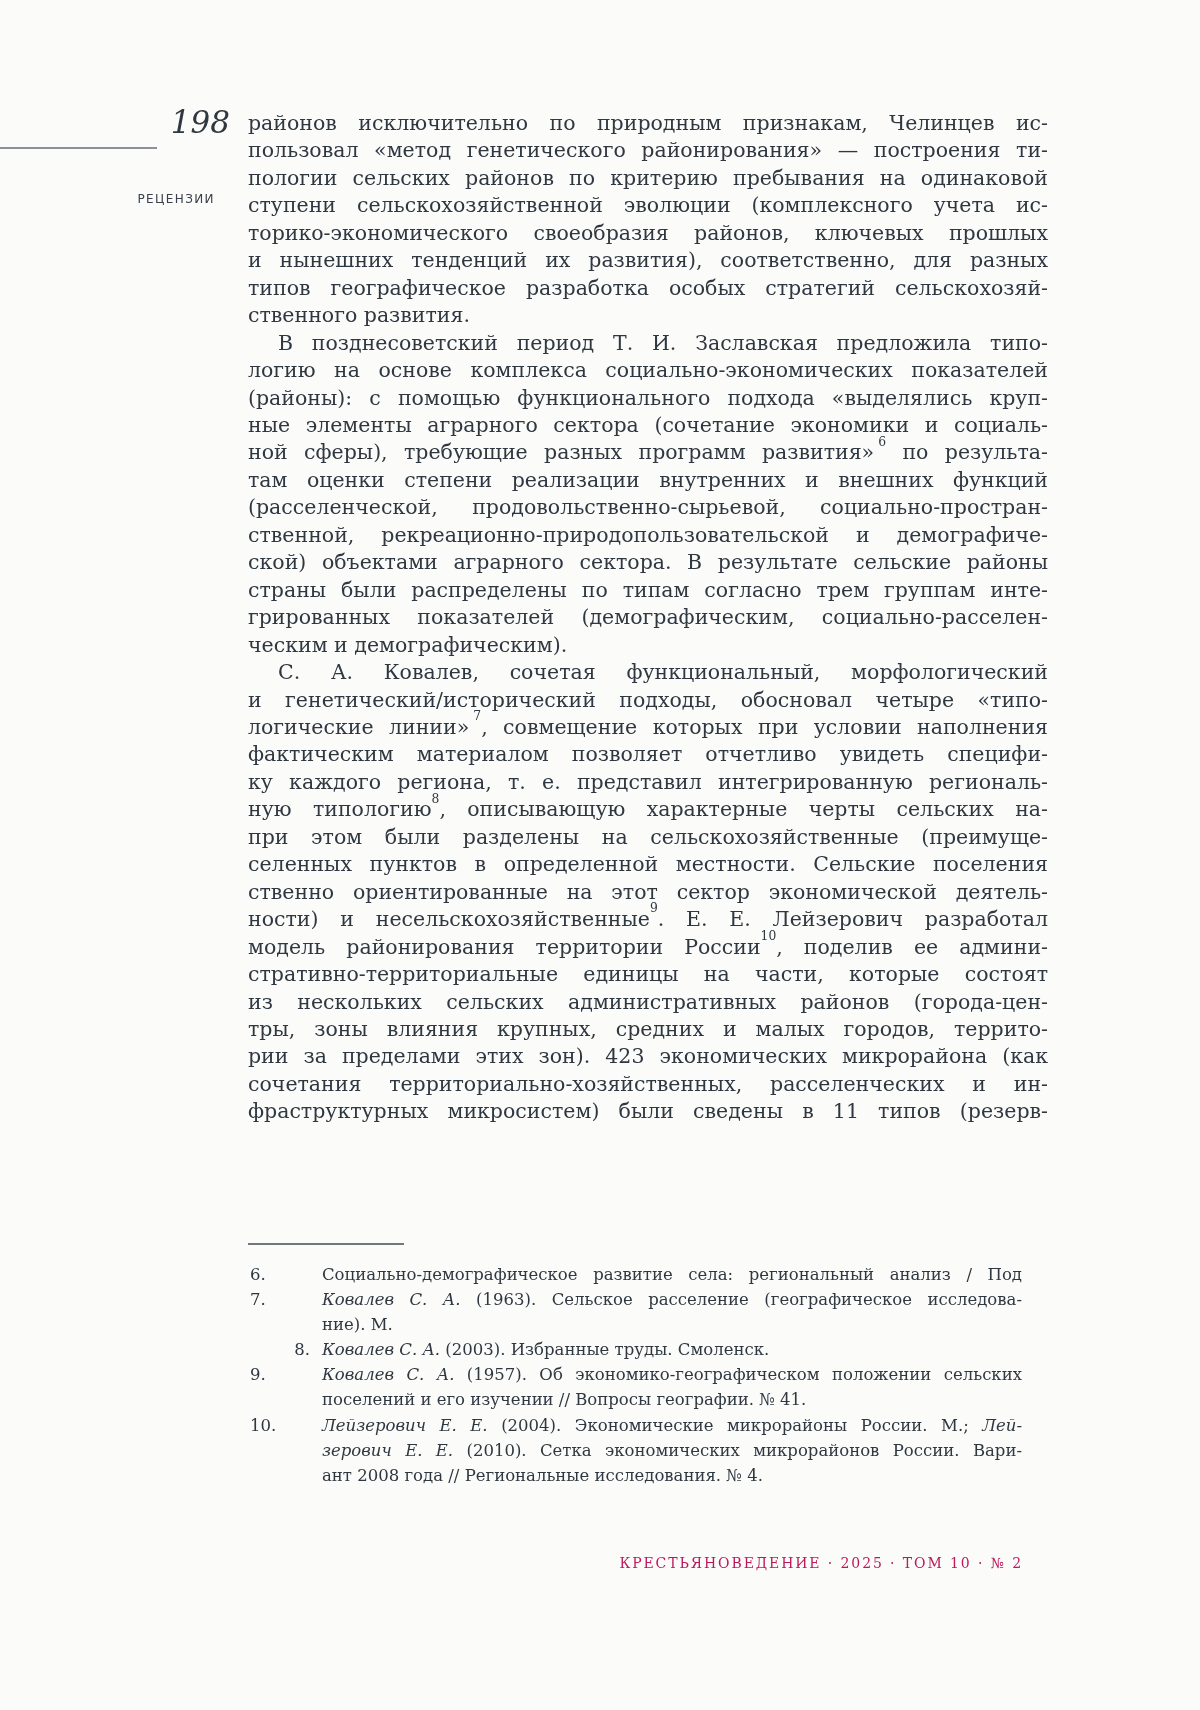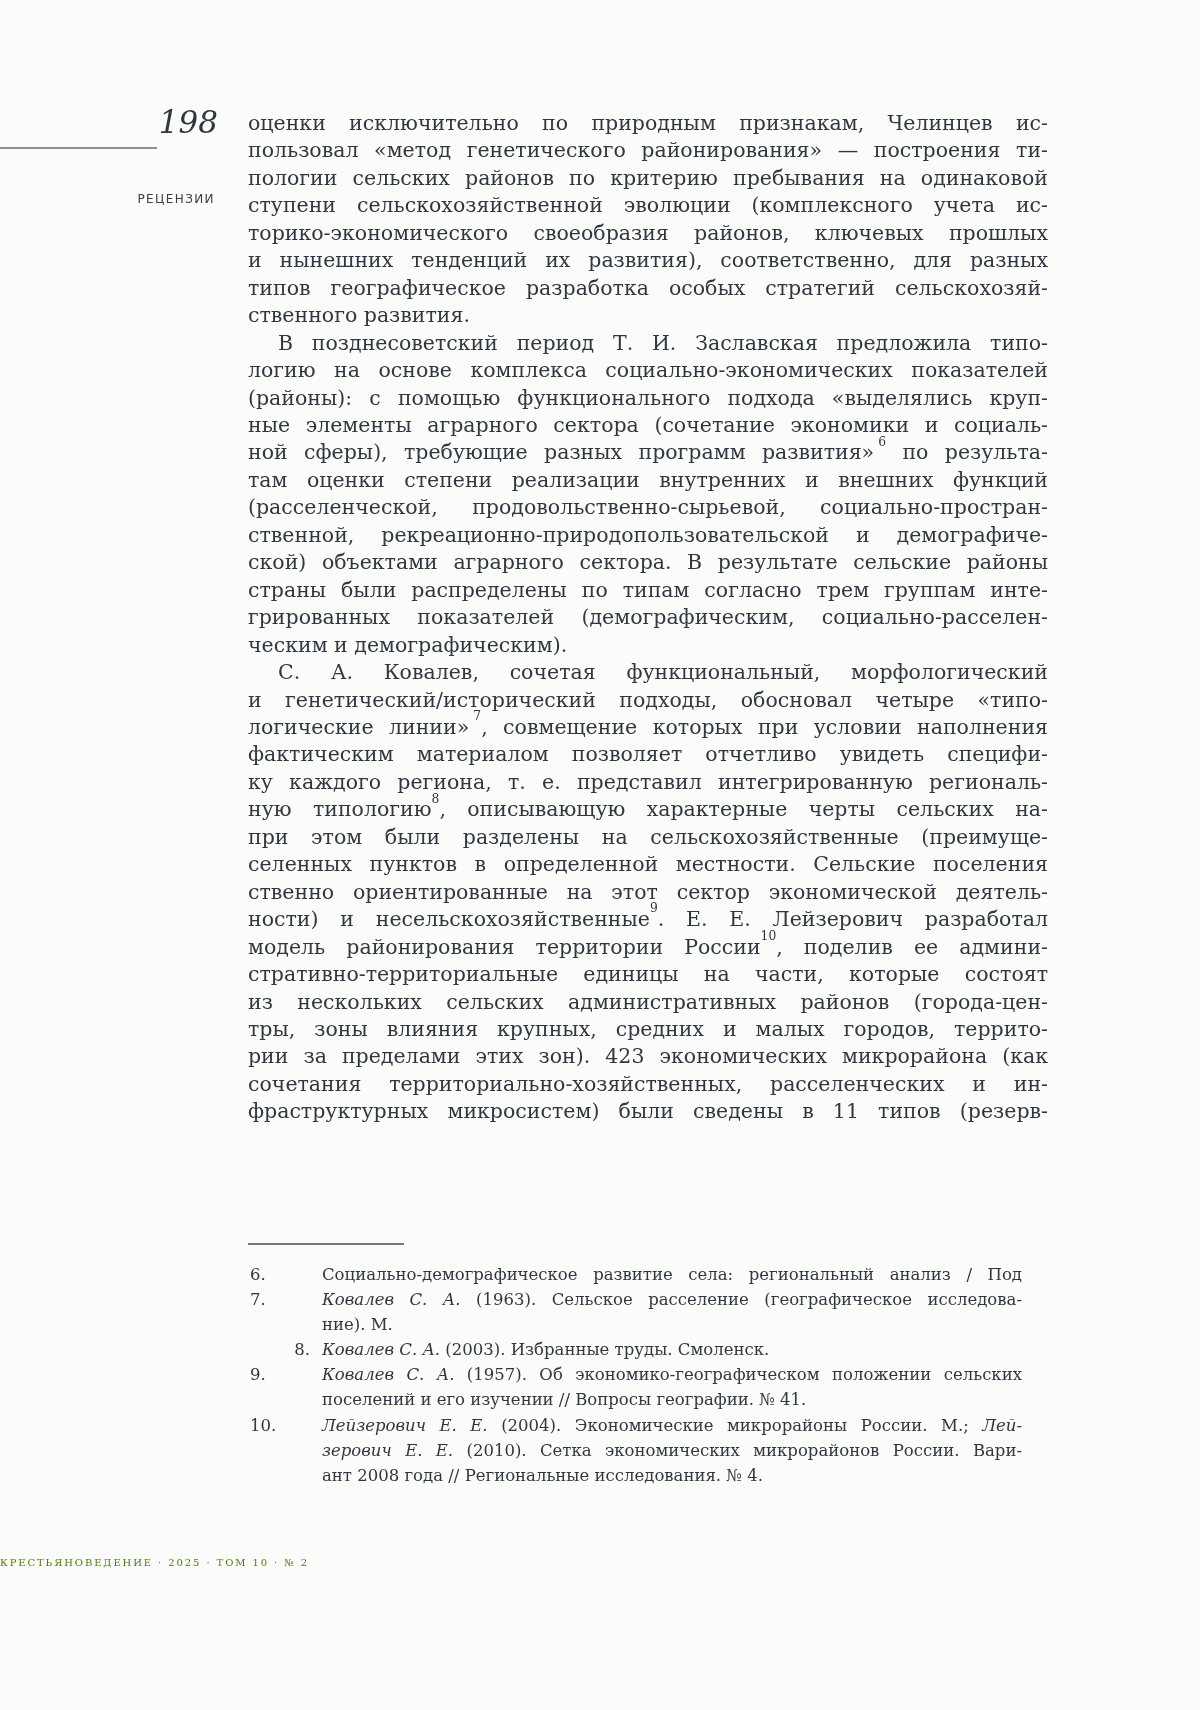--- a/index.html
+++ b/index.html
@@ -14,21 +14,21 @@
     overflow: hidden;
   }
   .rule-top {
     position: absolute;
     left: 0; top: 147px;
     width: 157px; height: 2px;
     background: #8b9099;
   }
   .page-num {
     position: absolute;
-    left: 4px; top: 104px;
+    left: 16px; top: 104px;
     width: 214px;
     text-align: right;
     font-style: italic;
     font-size: 31px;
     line-height: 1.2;
     color: #2f3740;
   }
   .section-label {
     position: absolute;
     left: 0; top: 192px;
@@ -72,36 +72,36 @@
   .fn-num {
     position: absolute;
     left: -72px; top: 0;
     width: 60px;
     text-align: right;
   }
   .page-footer {
     position: absolute;
     left: 0; top: 1553px;
     width: 1023px;
-    text-align: left;
-    font-size: 10px;
+    text-align: right;
+    font-size: 14px;
     letter-spacing: 1.9px;
-    color: #4d7c0f;
+    color: #be185d;
     line-height: 20px;
   }
 </style>
 </head>
 <body>
 
 <div class="page">
   <div class="rule-top"></div>
   <div class="page-num">198</div>
   <div class="section-label">РЕЦЕНЗИИ</div>
   <div class="body-text" id="body-text">
-      <div class="line j">оценки исключительно по природным признакам, Челинцев ис-</div>
+      <div class="line j">районов исключительно по природным признакам, Челинцев ис-</div>
       <div class="line j">пользовал «метод генетического районирования» — построения ти-</div>
       <div class="line j">пологии сельских районов по критерию пребывания на одинаковой</div>
       <div class="line j">ступени сельскохозяйственной эволюции (комплексного учета ис-</div>
       <div class="line j">торико-экономического своеобразия районов, ключевых прошлых</div>
       <div class="line j">и нынешних тенденций их развития), соответственно, для разных</div>
       <div class="line j">типов географическое разработка особых стратегий сельскохозяй-</div>
       <div class="line">ственного развития.</div>
       <div class="line j ind">В позднесоветский период Т. И. Заславская предложила типо-</div>
       <div class="line j">логию на основе комплекса социально-экономических показателей</div>
       <div class="line j">(районы): с помощью функционального подхода «выделялись круп-</div>

